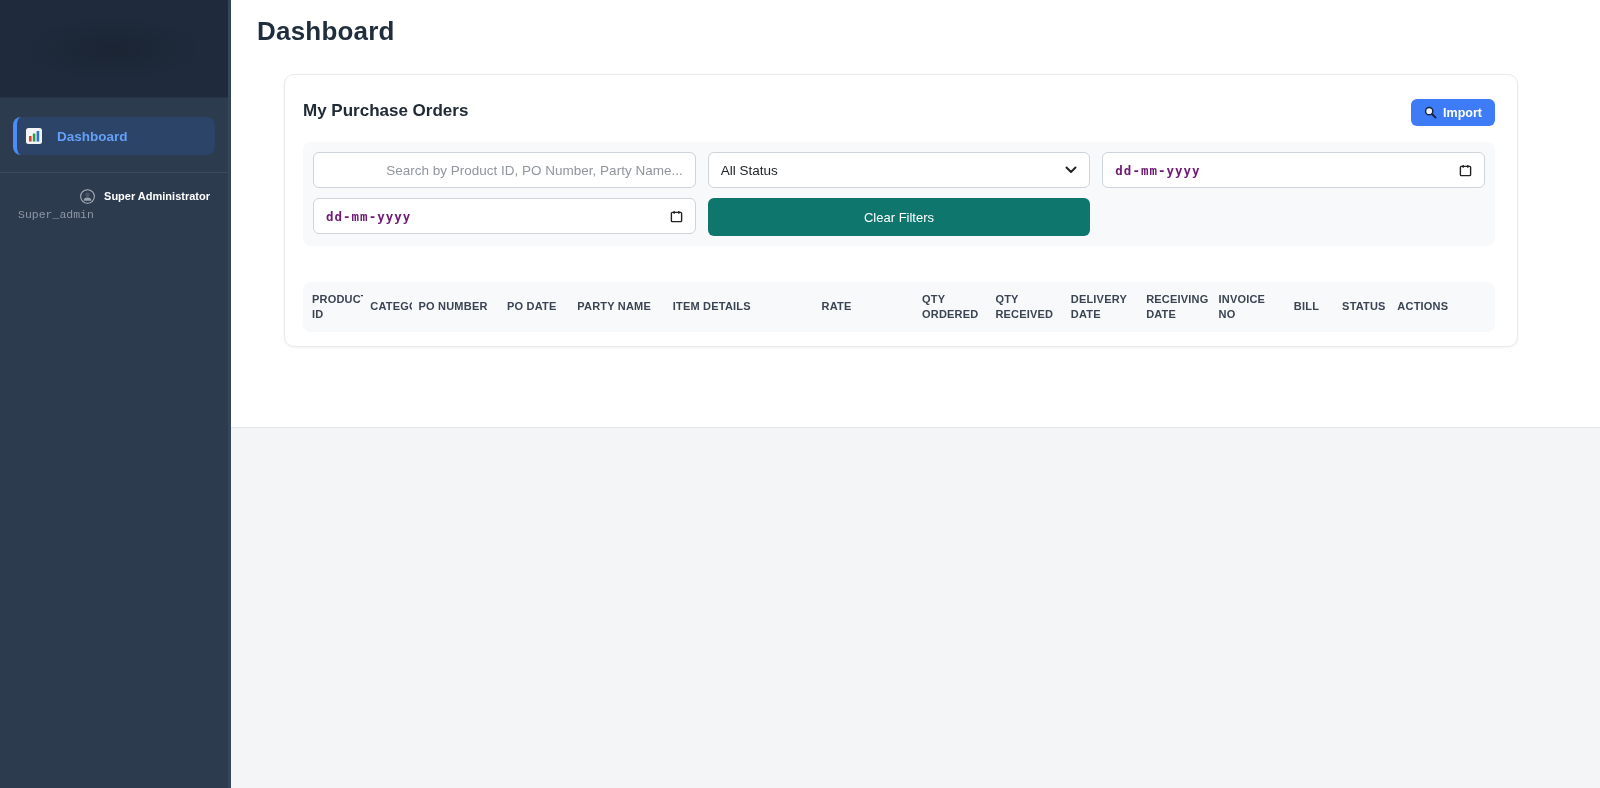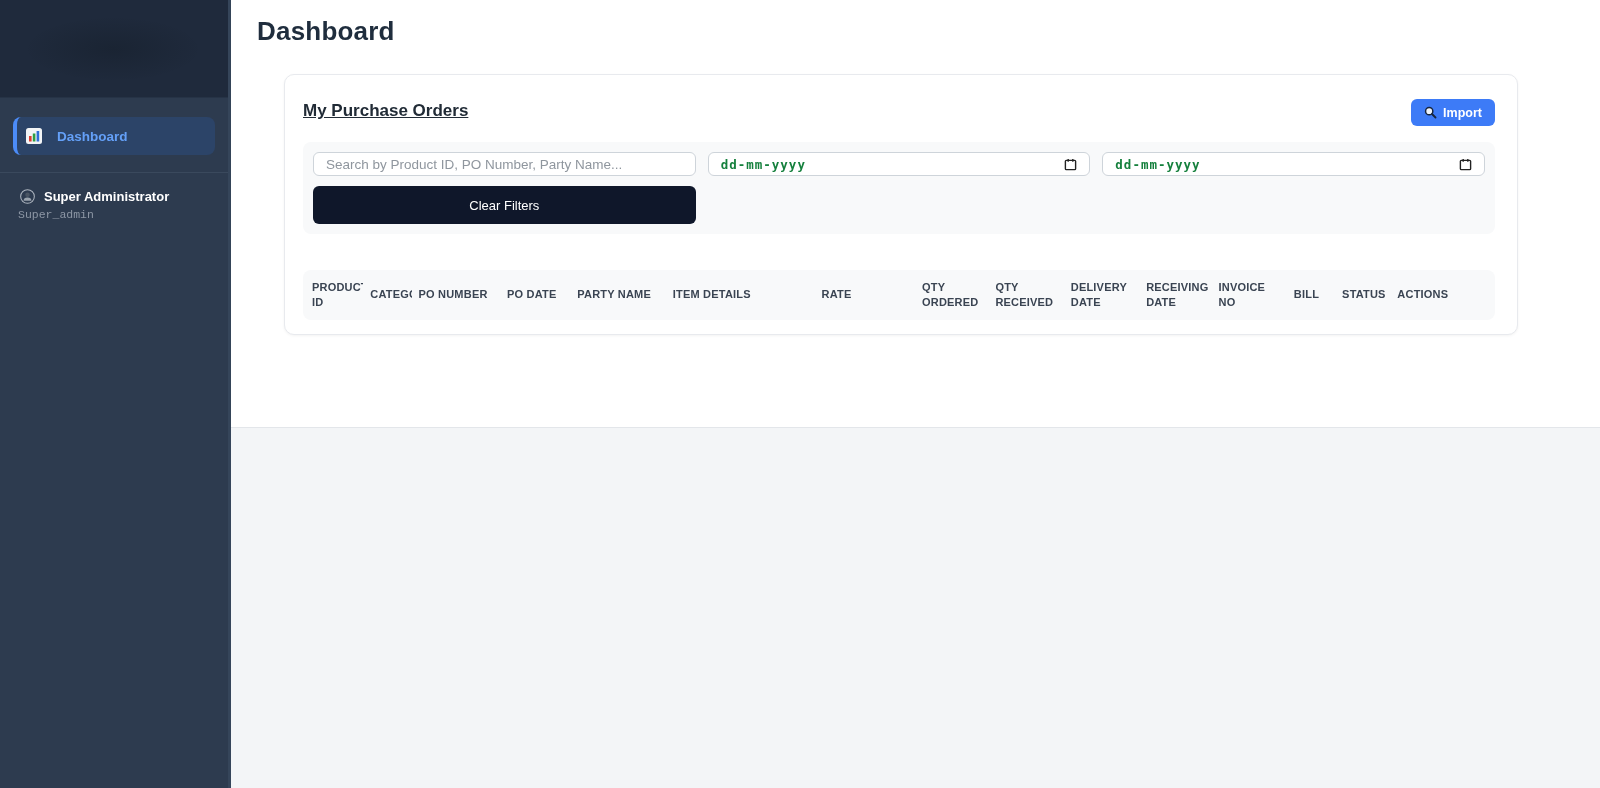--- a/index.html
+++ b/index.html
@@ -9,43 +9,43 @@
   
   .sidebar { width:231px; height:788px; background:#2d3b4f; border-right:3px solid #35455a; flex:0 0 auto; display:flex; flex-direction:column; }
   .logo-area { height:98px; background:#1f2a3c; border-bottom:1px solid #33415466; position:relative; }
   .logo-blob { position:absolute; left:28px; top:18px; width:170px; height:62px; border-radius:50%; background:radial-gradient(ellipse at center, #1a2433 0%, #1f2a3c 75%); }
   .nav { padding:16px 0 8px 0; }
   .nav-item { display:flex; align-items:center; gap:14px; height:38px; margin:3px 13px; padding:0 12px; border-radius:8px; color:#e8eaee; font-size:13.5px; font-weight:700; cursor:pointer; }
   .nav-item.active { background:#2c4468; border-left:4px solid #4c8cf8; color:#64a0f8; padding-left:8px; }
   .nav-icon { width:18px; height:18px; flex:0 0 auto; display:inline-flex; align-items:center; justify-content:center; }
   .sidebar-divider { border-top:1px solid #3a495d; margin-top:6px; }
   .user-block { padding:14px 18px; }
-  .user-line { display:flex; align-items:center; gap:8px; color:#ffffff; font-size:13px; font-weight:700; }
+  .user-line { display:flex; align-items:center; gap:8px; color:#ffffff; font-size:11px; font-weight:700;justify-content:flex-end; }
   .user-sub { color:#8d97a5; font-size:11.5px; margin-top:3px;font-family:Liberation Mono, monospace; }
 
   
   .main { flex:1; display:flex; flex-direction:column; }
   .content-top { background:#ffffff; height:428px; border-bottom:1px solid #e3e6ea; box-shadow:0 1px 2px rgba(0,0,0,.04); }
   .content-bottom { flex:1; background:#f3f5f7; }
   .page-title { font-size:26px; font-weight:800; color:#1f2d3d; padding:16px 0 0 26px; letter-spacing:.2px; }
 
   .card { width:1234px; margin:27px 0 0 53px; background:#ffffff; border:1px solid #e8eaee; border-radius:10px; box-shadow:0 1px 3px rgba(0,0,0,.05); padding:24px 22px 14px 18px; }
   .card-head { display:flex; align-items:flex-start; justify-content:space-between; }
-  .card-title { font-size:17px; font-weight:800; color:#212b36; padding-top:2px;text-decoration:underline; }
+  .card-title { font-size:17px; font-weight:800; color:#212b36; padding-top:2px; }
   .filters-btn { display:inline-flex; align-items:center; gap:6px; background:#3d7bf7; color:#ffffff; font-size:12.5px; font-weight:600; border:none; border-radius:6px; padding:6px 13px; height:27px; cursor:pointer; font-family:inherit; }
 
   .filter-panel { background:#f8f9fa; border-radius:8px; margin-top:16px; padding:10px; }
   .filter-grid { display:grid; grid-template-columns:1fr 1fr 1fr; gap:10px 12px; }
-  .field { height:24px; background:#ffffff; border:1px solid #ced4da; border-radius:6px; display:flex; align-items:center; font-size:13.5px; color:#495057; padding:0 12px; }
+  .field { height:36px; background:#ffffff; border:1px solid #ced4da; border-radius:6px; display:flex; align-items:center; font-size:13.5px; color:#495057; padding:0 12px;text-align:right; }
   input.field { width:100%; font-family:inherit; outline:none; }
   input.field::placeholder { color:#8f969e; }
   .select-field { justify-content:space-between; cursor:pointer; color:#212529; }
-  .date-field { justify-content:space-between; cursor:text; color:#15803d; }
+  .date-field { justify-content:space-between; cursor:text; color:#701a75; }
   .date-text { font-family:"DejaVu Sans Mono","Liberation Mono",monospace; font-size:12.5px; letter-spacing:1px; font-weight:600; }
-  .clear-btn { height:38px; background:#0f172a; color:#ffffff; border:none; border-radius:6px; font-size:13px; font-family:inherit; cursor:pointer; }
+  .clear-btn { height:38px; background:#0f766e; color:#ffffff; border:none; border-radius:6px; font-size:13px; font-family:inherit; cursor:pointer; }
 
   table.po-table { width:100%; margin-top:36px; border-collapse:separate; border-spacing:0; table-layout:fixed; }
   .po-table thead th { background:#f8f9fa; color:#3a4452; font-size:11px; font-weight:700; text-transform:uppercase; text-align:left; padding:10px 7px; line-height:1.35; letter-spacing:.2px; vertical-align:middle; overflow:hidden; white-space:normal; }
   .po-table thead th:first-child { border-radius:8px 0 0 8px; padding-left:9px; }
   .po-table thead th:last-child { border-radius:0 8px 8px 0; }
 </style>
 </head>
 <body>
 
 <aside class="sidebar">
@@ -103,20 +103,28 @@
               </svg>
           </span>
           <span>Import</span>
         </button>
       </div>
 
       <div class="filter-panel">
         <div class="filter-grid">
           <input class="field" type="text" placeholder="Search by Product ID, PO Number, Party Name..." style="">
 
+          <div class="field select-field">
+            <span>All Status</span>
+            <span style="display:inline-flex;">
+              <svg width="12" height="8" viewBox="0 0 12 8">
+                  <path d="M1.5 1.5 L6 6 L10.5 1.5" fill="none" stroke="#212529" stroke-width="2" stroke-linecap="round" stroke-linejoin="round"></path>
+                </svg>
+            </span>
+          </div>
 
 
           <div class="field date-field">
             <span class="date-text">dd-mm-yyyy</span>
             <span style="display:inline-flex;">
               <svg width="13" height="13" viewBox="0 0 14 14">
                   <rect x="1.5" y="2.5" width="11" height="10" rx="1" fill="none" stroke="#222" stroke-width="1.5"></rect>
                   <path d="M4.5 1v3M9.5 1v3" stroke="#222" stroke-width="1.5"></path>
                 </svg>
             </span>

